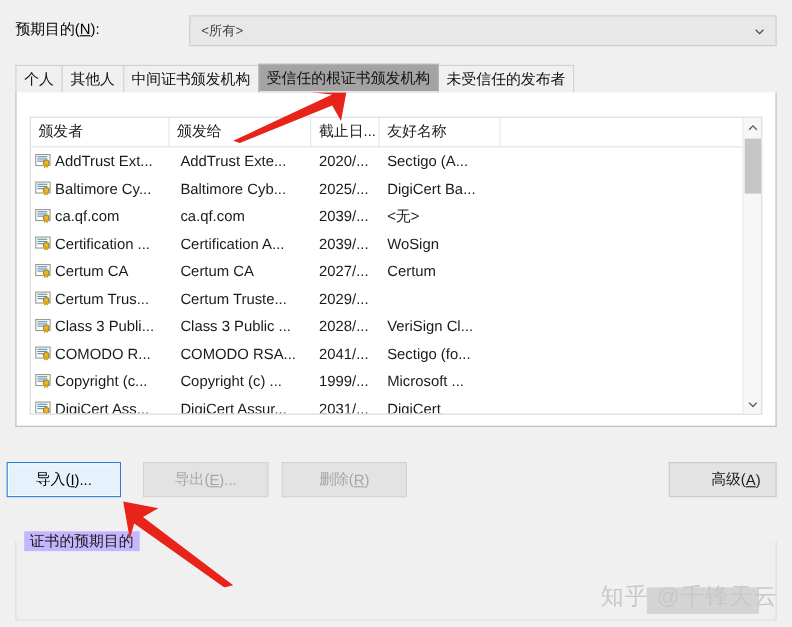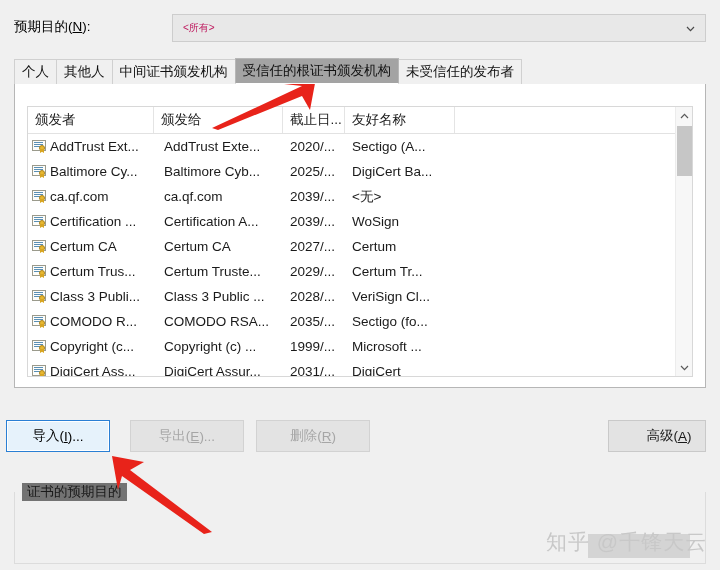--- a/index.html
+++ b/index.html
@@ -21,21 +21,21 @@
     position:absolute; left:14px; top:4px;
     font-size:13.5px; color:#000; white-space:nowrap;
   }
   .purpose-label u { text-decoration:underline; }
   .purpose-combo {
     position:absolute; left:172px; top:0; width:534px; height:28px;
     background:#e8e8e8; border:1px solid #cdcdcd;
     display:flex; align-items:center;
   }
   .purpose-combo .val {
-    padding-left:10px; font-size:10px; color:#be185d; flex:1;
+    padding-left:10px; font-size:12px; color:#404040; flex:1;
   }
   .purpose-combo .chev {
     width:30px; display:flex; align-items:center; justify-content:center;
     color:#4a4a4a;
   }
   .chev svg { display:block; }
 
   
   .tabstrip {
     position:absolute; left:14px; top:58px; width:692px; height:26px;
@@ -162,21 +162,21 @@
     background:#f0f0f0;
   }
   .gb-top-l {
     position:absolute; left:14px; top:492px; width:8px; height:1px; background:#dcdcdc;
   }
   .gb-top-r {
     position:absolute; left:134px; top:492px; width:572px; height:1px; background:#dcdcdc;
   }
   .gb-title {
     position:absolute; left:22px; top:483px;
-    padding:0 5px; background:#737373;
+    padding:0 5px; background:#c4b5fd;
     font-size:13.5px; color:#1a1a1a; white-space:nowrap;
   }
 
   
   .arrow-ann { position:absolute; pointer-events:none; }
   #arrow-tab { left:206px; top:78px; width:130px; height:52px; }
   #arrow-purpose { left:108px; top:452px; width:112px; height:82px; }
 
   
   .watermark {
@@ -329,21 +329,20 @@
               <i class="l1"></i>
               <i class="l2"></i>
               <i class="l3"></i>
               <i class="seal"></i>
               <i class="rib"></i>
             </span>
           <span>Certum Trus...</span>
         </div>
         <div class="td" style="width:126px">Certum Truste...</div>
         <div class="td" style="width:62px">2029/...</div>
-        <div class="td" style="width:110px">Certum Tr...</div>
       </div>
 
       <div class="lv-row">
         <div class="td first" style="width:129px">
           <span class="certicon">
               <i class="pg"></i>
               <i class="l1"></i>
               <i class="l2"></i>
               <i class="l3"></i>
               <i class="seal"></i>
@@ -362,21 +361,21 @@
               <i class="pg"></i>
               <i class="l1"></i>
               <i class="l2"></i>
               <i class="l3"></i>
               <i class="seal"></i>
               <i class="rib"></i>
             </span>
           <span>COMODO R...</span>
         </div>
         <div class="td" style="width:126px">COMODO RSA...</div>
-        <div class="td" style="width:62px">2035/...</div>
+        <div class="td" style="width:62px">2041/...</div>
         <div class="td" style="width:110px">Sectigo (fo...</div>
       </div>
 
       <div class="lv-row">
         <div class="td first" style="width:129px">
           <span class="certicon">
               <i class="pg"></i>
               <i class="l1"></i>
               <i class="l2"></i>
               <i class="l3"></i>

